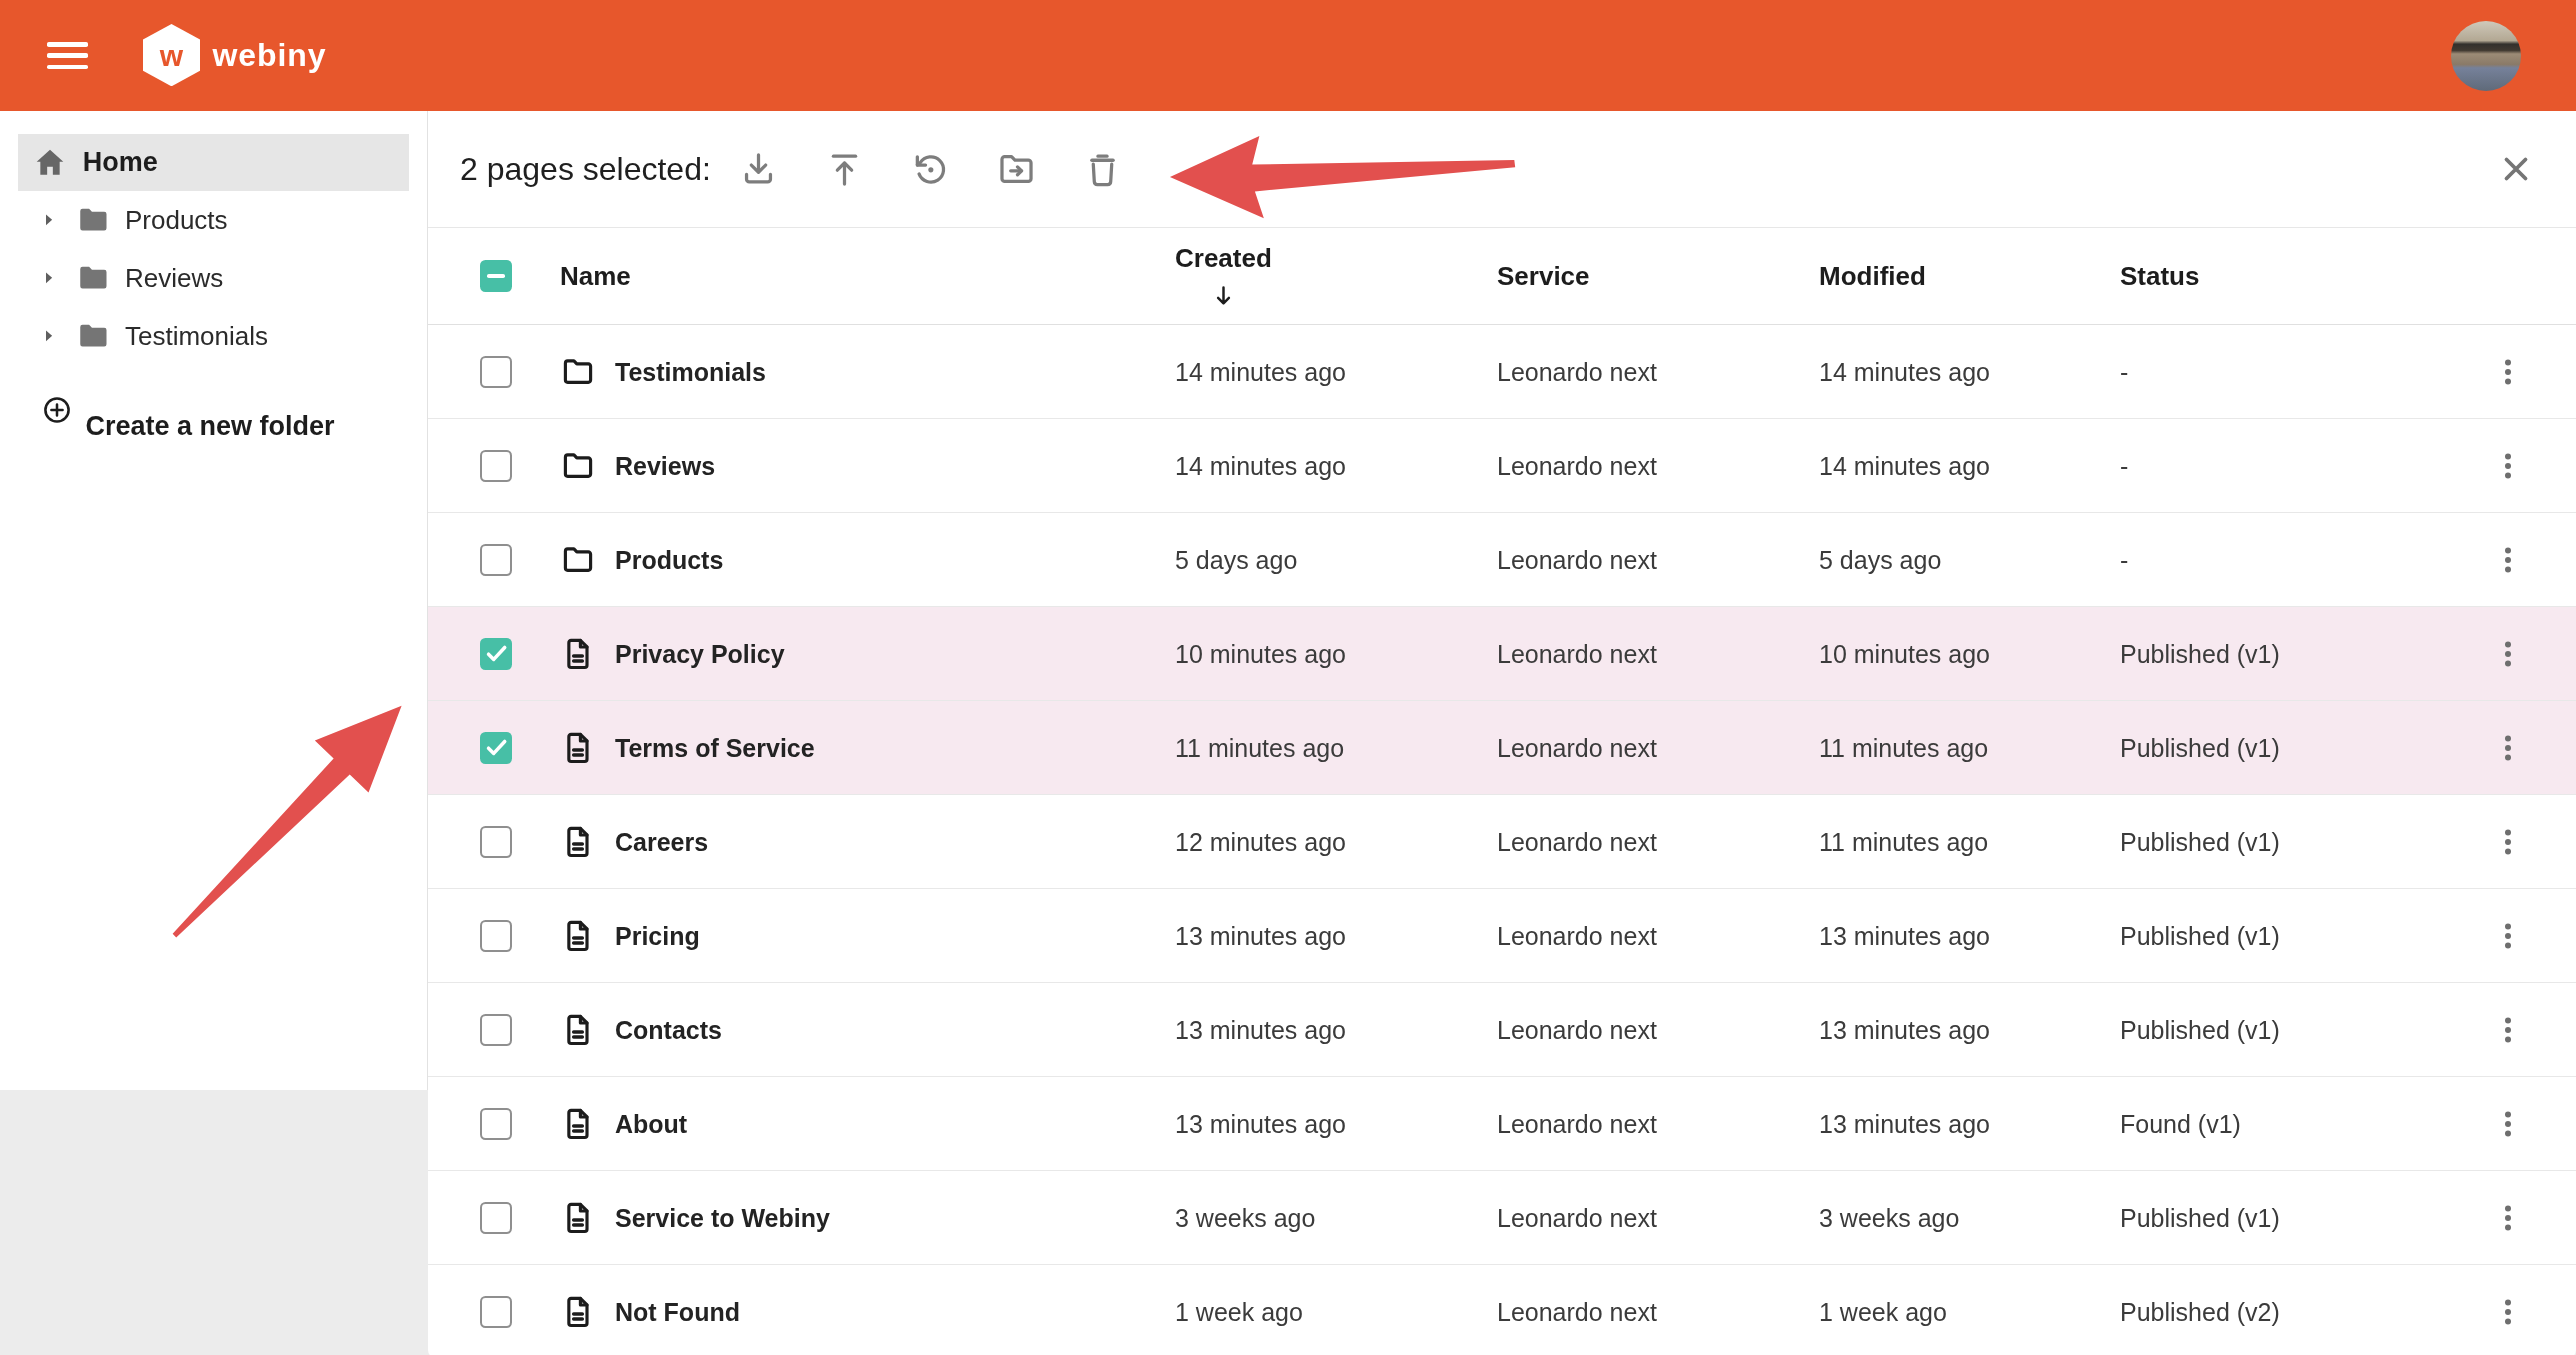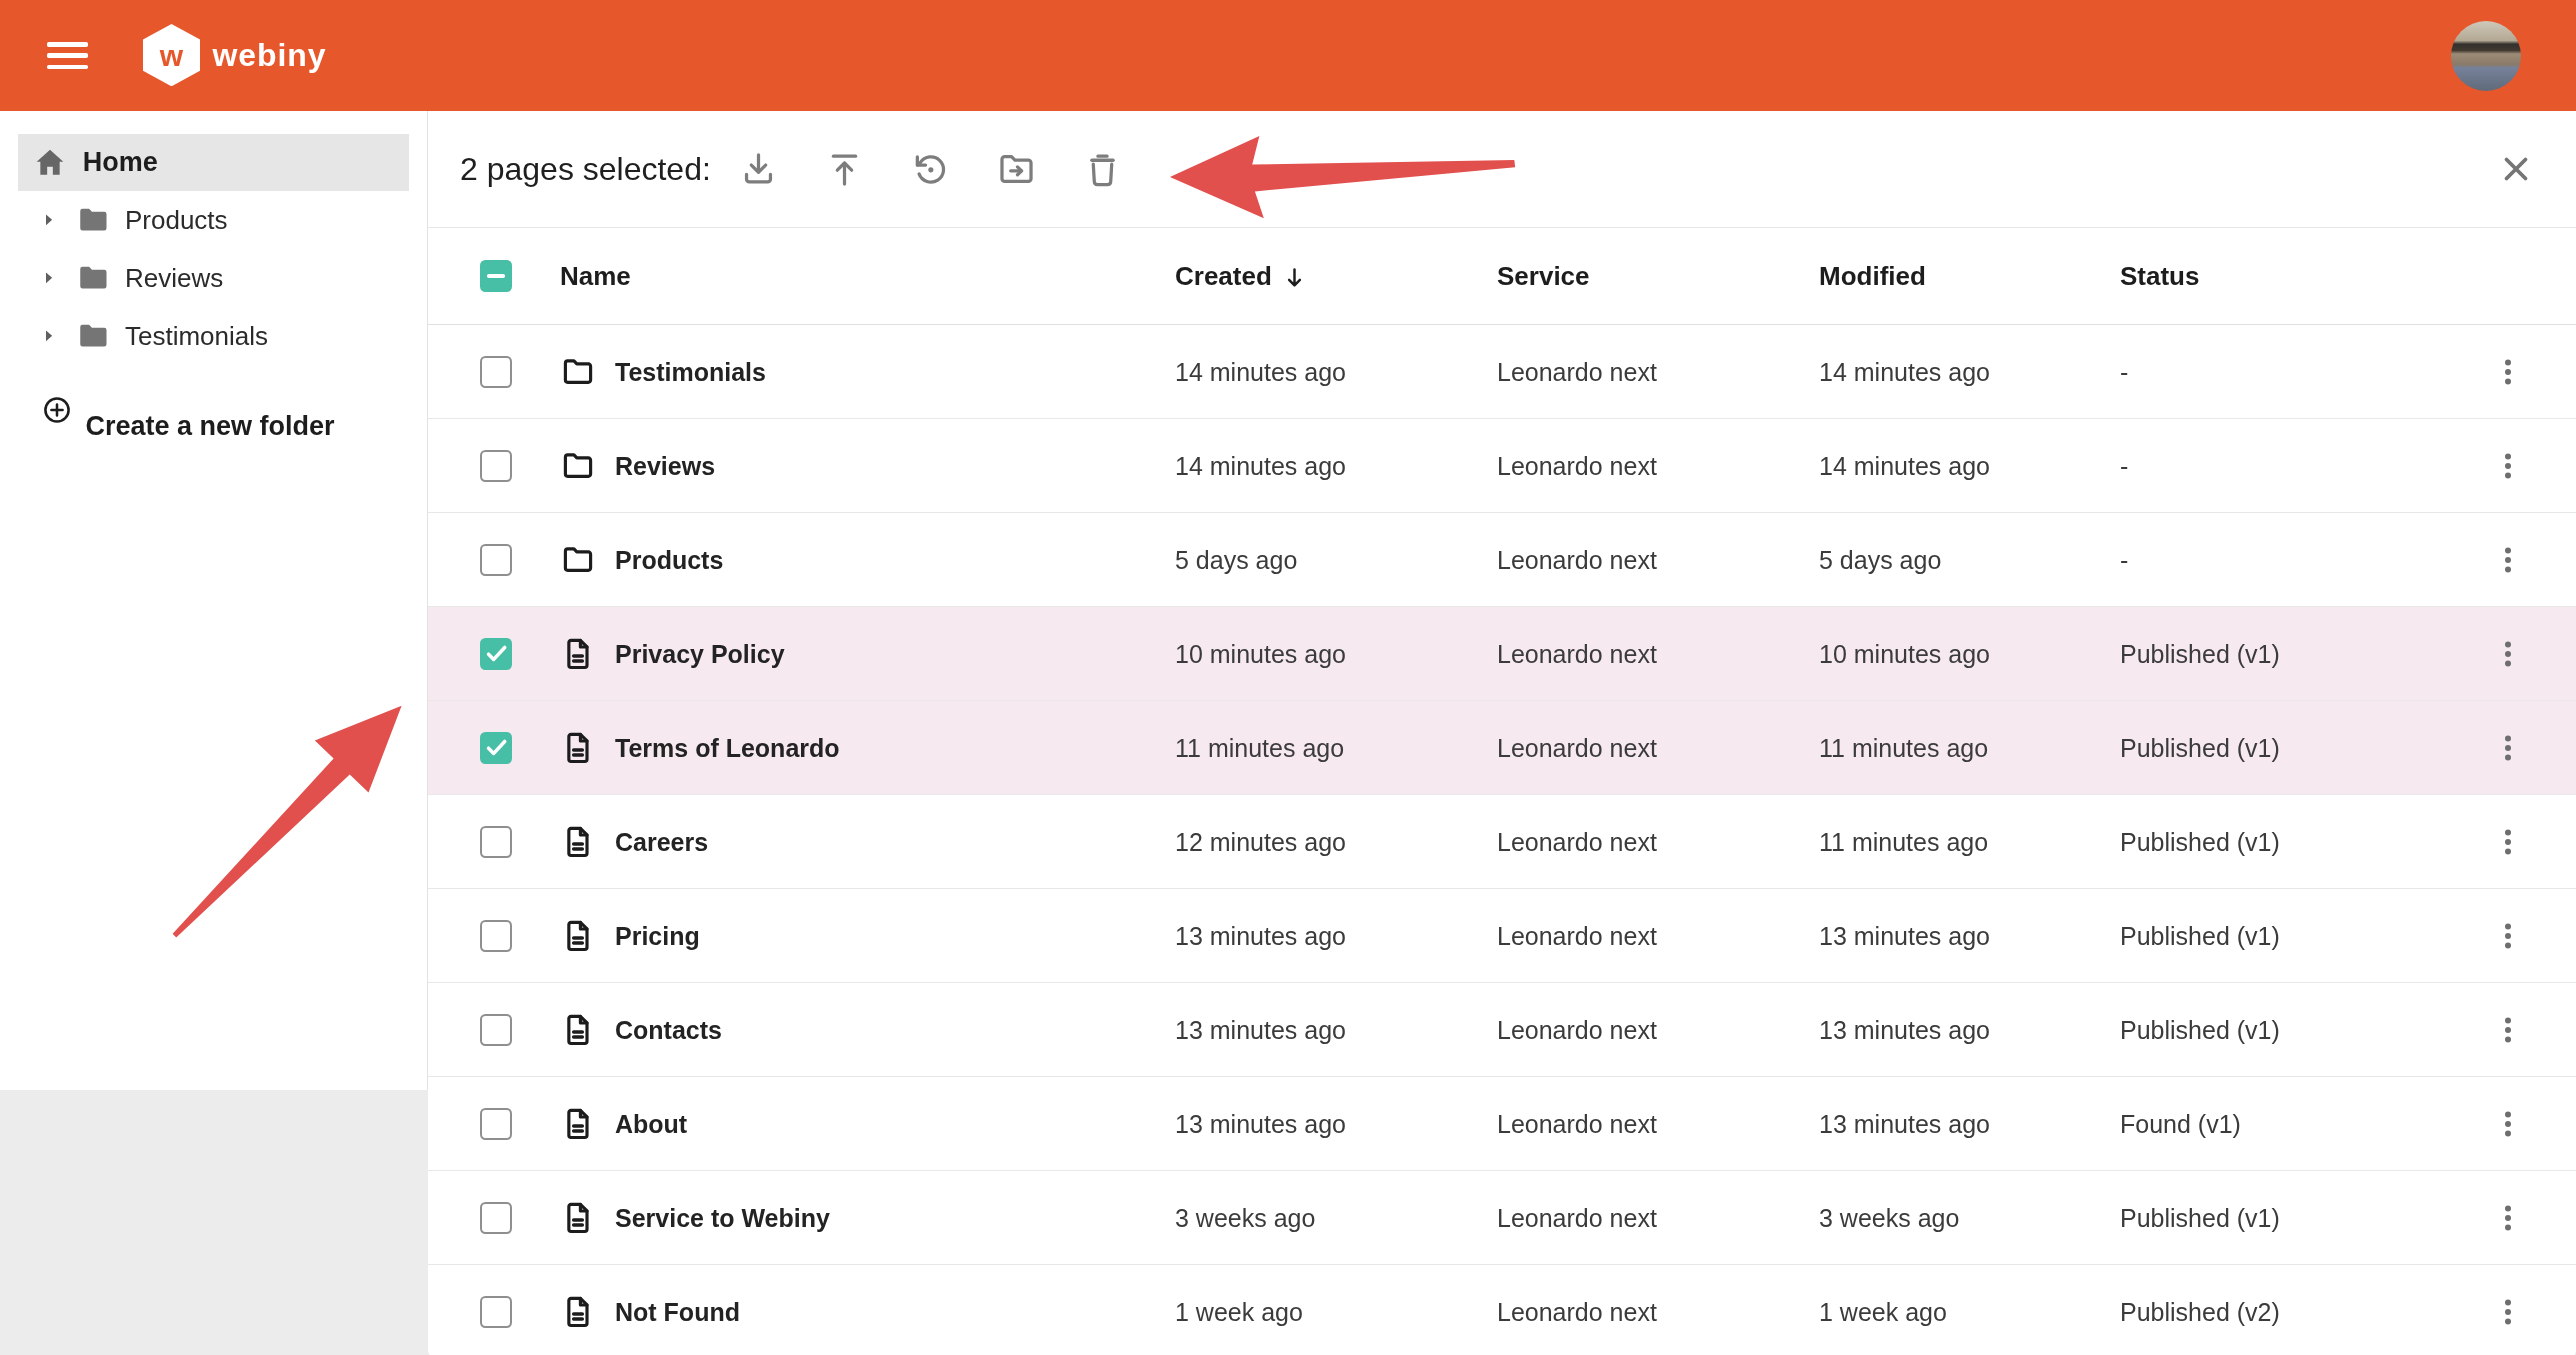--- a/index.html
+++ b/index.html
@@ -56,21 +56,21 @@
   .cellpos{position:absolute;top:50%;transform:translateY(-50%);white-space:nowrap;}
   .pos-cb{left:52px;}
   .pos-icon{left:132px;}
   .pos-name{left:187px;}
   .pos-created{left:747px;}
   .pos-author{left:1069px;}
   .pos-modified{left:1391px;}
   .pos-status{left:1692px;}
   .pos-kebab{right:50px;}
   .thead .pos-name{left:132px;}
-  .thead .pos-created{display:flex;align-items:flex-end;gap:9px;cursor:pointer;}
+  .thead .pos-created{display:flex;align-items:center;gap:9px;cursor:pointer;flex-direction:column;}
   .rowname{font-weight:700;color:#232323;}
   .cb{width:32px;height:32px;border-radius:5.4px;box-sizing:border-box;display:flex;align-items:center;justify-content:center;}
   .cb.unchecked{border:2.7px solid #8f8f8f;background:#fff;}
   .cb.checked,.cb.indeterminate{background:var(--teal,#47bfa6);}
   .cb .bar{width:18px;height:4.5px;border-radius:1.8px;background:#fff;}
   .dicon{color:#1c1c1c;display:flex;}
   .kebab-btn{color:#6e6e6e;display:flex;cursor:pointer;}
   .bottom-strip{flex:1;background:#ececec;}
   
   .overlay{position:absolute;inset:0;width:2576px;height:1356px;pointer-events:none;z-index:5;}
@@ -316,21 +316,21 @@
                 <path d="M5.4 12.6l4.3 4.3L18.8 7" fill="none" stroke="#fff" stroke-width="2.9" stroke-linecap="round" stroke-linejoin="round"></path>
               </svg>
             </span>
             <span class="cellpos pos-icon dicon">
               <svg width="36" height="36" viewBox="0 0 24 24" fill="none" stroke="currentColor" stroke-linecap="round" stroke-linejoin="round" stroke-width="2.1">
                 <path d="M7.4 2.9h6.2L18 7.3v12.2a1.5 1.5 0 0 1-1.5 1.5H7.4A1.5 1.5 0 0 1 5.9 19.5v-15A1.5 1.5 0 0 1 7.4 2.9z"></path>
                 <path d="M13.6 2.9v4.4H18"></path>
                 <path d="M9.1 13.3h5.8M9.1 16.7h5.8" stroke-width="2.3"></path>
               </svg>
             </span>
-            <span class="cellpos pos-name rowname">Terms of Leonardo</span>
+            <span class="cellpos pos-name rowname">Terms of Service</span>
             <span class="cellpos pos-created">11 minutes ago</span>
             <span class="cellpos pos-author">Leonardo next</span>
             <span class="cellpos pos-modified">11 minutes ago</span>
             <span class="cellpos pos-status">Published (v1)</span>
             <span class="cellpos pos-kebab kebab-btn">
               <svg width="36" height="36" viewBox="0 0 24 24">
                 <circle cx="12" cy="5.6" r="2" fill="currentColor"></circle>
                 <circle cx="12" cy="12" r="2" fill="currentColor"></circle>
                 <circle cx="12" cy="18.4" r="2" fill="currentColor"></circle>
               </svg>

